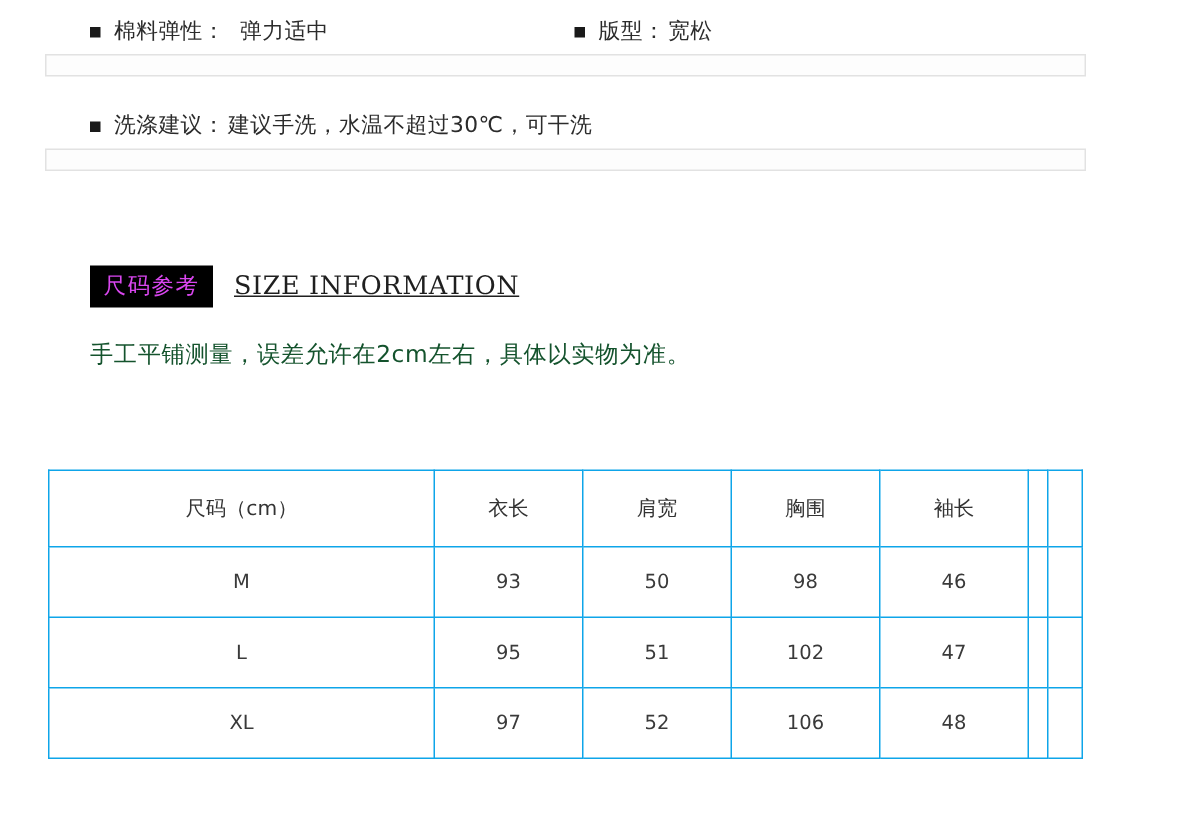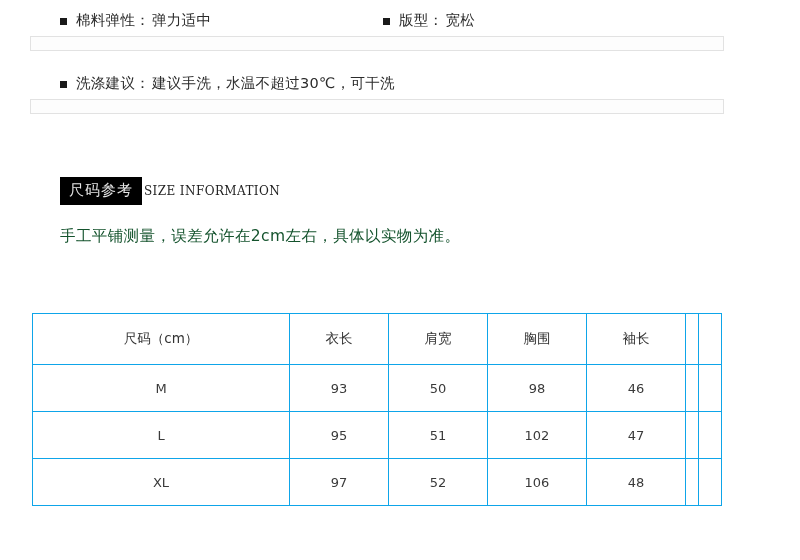--- a/index.html
+++ b/index.html
@@ -42,21 +42,21 @@
     margin-right: 9px;
     flex: 0 0 auto;
     position: relative;
     top: 1px;
   }
   .spec-label {
     font-size: 14.5px;
   }
   .spec-value {
     font-size: 14.5px;
-    margin-left: 2px;
+    margin-left: 10px;
   }
   .spec-value.tight {
     margin-left: 2px;
   }
 
   
   .divider-box {
     position: absolute;
     left: 30px;
     width: 694px;
@@ -69,34 +69,35 @@
   
   .section-head {
     position: absolute;
     left: 60px;
     top: 177px;
     display: flex;
     align-items: center;
   }
   .badge {
     background: #000000;
-    color: #e5e5e5;
+    color: #d946ef;
     font-size: 15px;
     line-height: 1;
     padding: 6px 9px 7px 9px;
     letter-spacing: 1px;
     white-space: nowrap;
   }
   .section-en {
-    margin-left: 2px;
+    margin-left: 14px;
     font-family: "DejaVu Serif", "Liberation Serif", serif;
-    font-size: 12px;
+    font-size: 17px;
     color: #1f1f1f;
     letter-spacing: 0.4px;
     white-space: nowrap;
+    text-decoration: underline;
   }
 
   .measure-note {
     position: absolute;
     left: 60px;
     top: 226px;
     font-size: 15.5px;
     color: #14532d;
     letter-spacing: 0.4px;
     white-space: nowrap;

